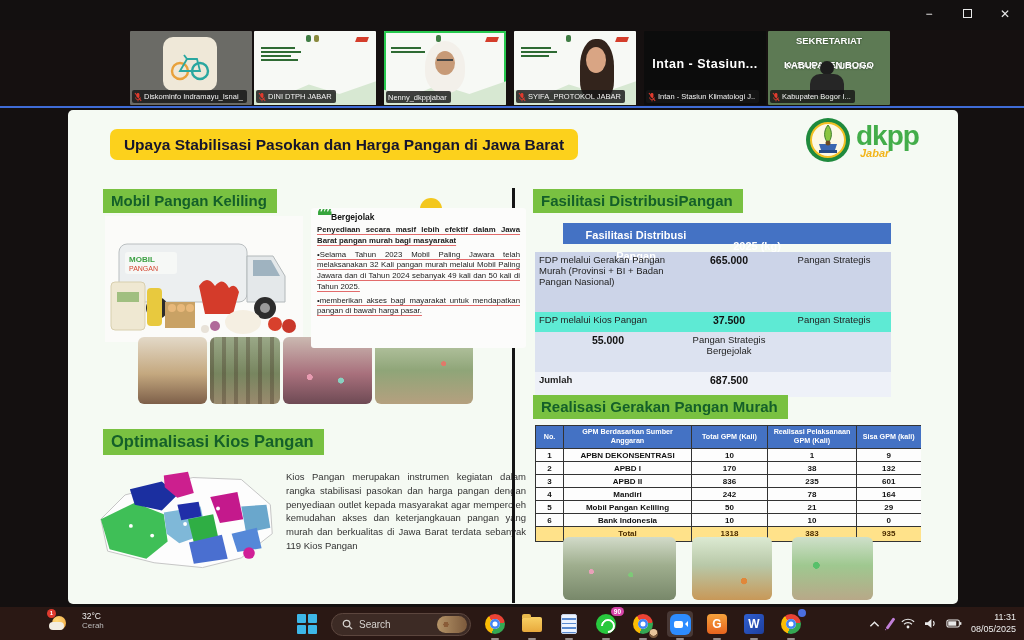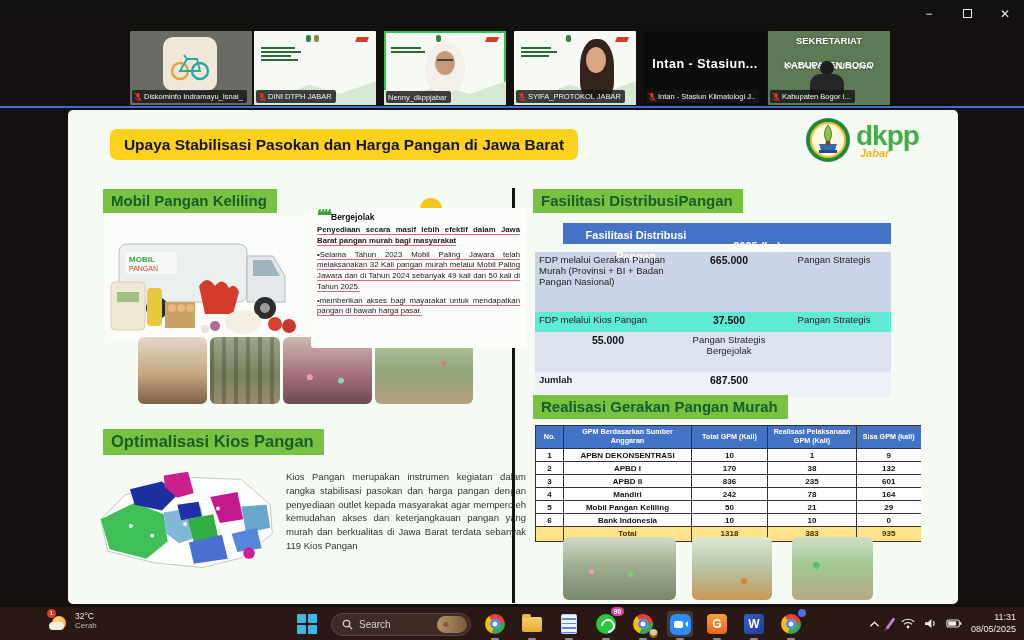--- a/index.html
+++ b/index.html
@@ -119,21 +119,21 @@
   .t2-row > div { border-right:1px solid #333; border-bottom:1px solid #333; text-align:center;
     font-size:8px; font-weight:bold; color:#111; padding:1.5px 1px; line-height:1.2; overflow:hidden; }
   .t2-row > div:last-child { border-right:none; }
   .t2-h > div { background:#4472c4; color:#fff; font-size:7.2px; font-weight:bold; height:23px;
     display:flex; align-items:center; justify-content:center; }
   .t2-b > div { background:#fdfdfd; height:13px; }
   .t2-t > div { background:#ffe28a; color:#4a2c00; height:14px; border-bottom:none; }
 
   
   .taskbar { position:absolute; left:0; top:607px; width:1024px; height:33px; background:#2a1814; }
-  .weather { position:absolute; left:48px; top:3px; display:flex; gap:5px; align-items:center; }
+  .weather { position:absolute; left:48px; top:3px; display:flex; gap:12px; align-items:center; }
   .weather-icon { position:relative; width:22px; height:22px; }
   .sun { position:absolute; left:4px; top:6px; width:14px; height:14px; border-radius:50%;
     background:radial-gradient(circle at 35% 35%, #ffd97a, #f0a43c); }
   .cloud { position:absolute; left:1px; top:12px; width:15px; height:8px; background:#f2ede2; border-radius:6px; }
   .wbadge { position:absolute; left:-1px; top:-1px; width:9px; height:9px; background:#e03b2f; border-radius:50%;
     color:#fff; font-size:6px; text-align:center; line-height:9px; font-weight:bold; }
   .wtext { color:#eee; font-size:8.5px; line-height:1.25; }
   .wtext .cond { color:#bdbdbd; font-size:8px; }
 
   .tb-center { position:absolute; left:294px; top:4px; display:flex; gap:11px; align-items:center; }

